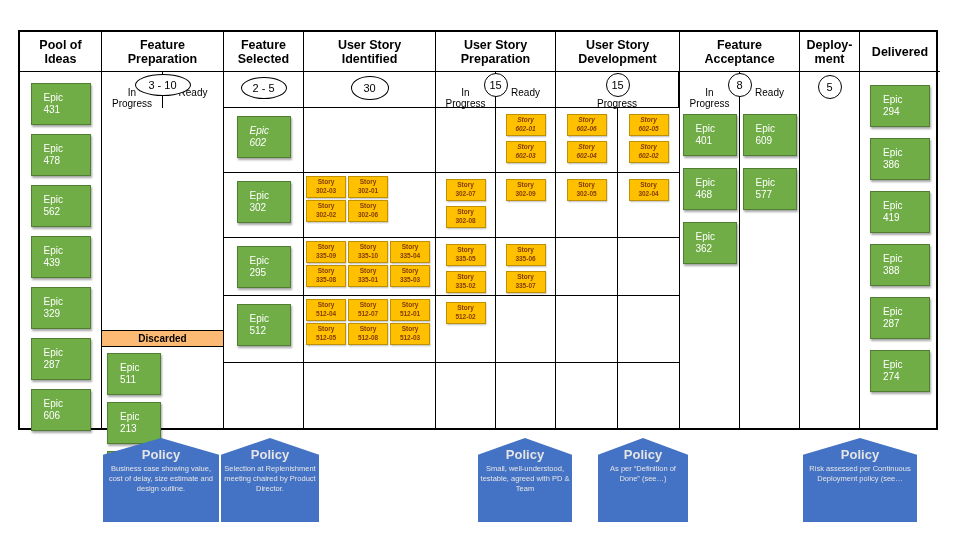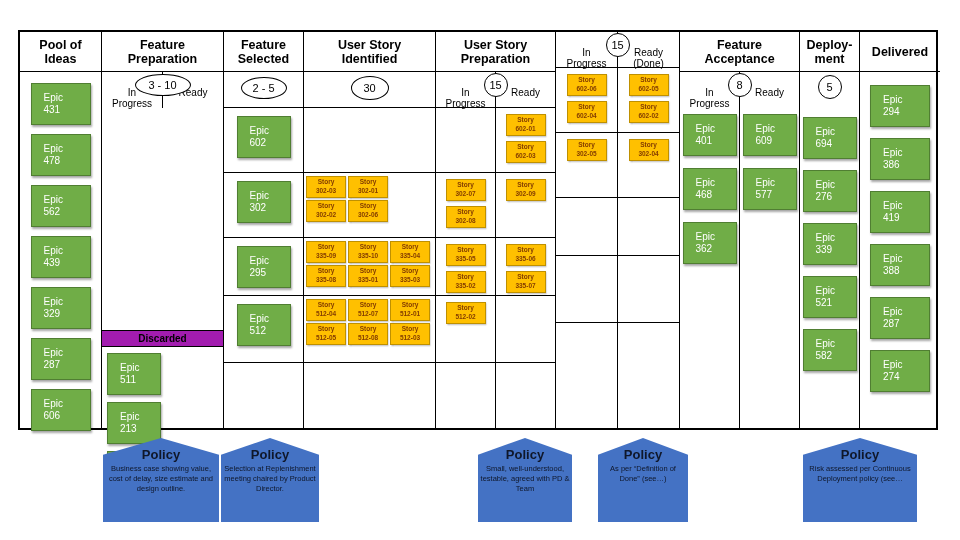--- a/index.html
+++ b/index.html
@@ -29,21 +29,21 @@
   .narrow { max-width: 46px; }
   .wip {
     position: absolute; left: 50%; transform: translateX(-50%);
     background: #fff; border: 1.5px solid #000; z-index: 3;
     display: flex; align-items: center; justify-content: center; font-size: 11px;
   }
   .oval { height: 22px; border-radius: 50%; top: 2px; }
   .circle { width: 24px; height: 24px; border-radius: 50%; top: 1px; }
   .lane { flex: none; display: flex; border-bottom: 1.5px solid #000; }
   .lane:last-child { border-bottom: none; }
-  .h1 { height: 65px; } .h2 { height: 65px; } .h3 { height: 58px; } .h4 { height: 67px; }
+  .h1 { height: 65px; font-style: italic; } .h2 { height: 65px; } .h3 { height: 58px; } .h4 { height: 67px; }
   .h5 { flex: 1; }
   .split { display: flex; flex-direction: row; }
   .grow { flex: 1; min-height: 0; }
   .cardwrap { flex: 1; display: flex; justify-content: center; align-items: flex-start; padding-top: 8px; }
   .storywrap { flex: 1; display: flex; flex-wrap: wrap; gap: 2px; padding: 3px 2px; align-content: flex-start; }
   .grid-2 { padding-right: 46px; }
   .stack { display: flex; flex-direction: column; align-items: center; gap: 5px; padding-top: 6px; }
   .cardstack { display: flex; flex-direction: column; align-items: center; gap: 11px; padding-top: 10px; }
   .gap-lg { gap: 26px; padding-top: 6px; }
   .acc-stack { gap: 12px; padding-top: 6px; }
@@ -61,26 +61,26 @@
   .story {
     width: 40px; height: 22px; flex: none;
     background: var(--story, #FFC000); border: 1px solid var(--story_border, #BF9000);
     color: var(--story_text, #833C00); font-weight: bold; font-size: 6.5px; line-height: 1.35;
     display: flex; align-items: center; justify-content: center; text-align: center;
     padding: 1px 7px; box-shadow: 0.5px 1px 1.5px rgba(0,0,0,.3);
   }
   .discarded { flex: none; height: 98px; border-top: 1.8px solid #000; }
   .disc-label {
     border-bottom: 1.5px solid #000; font-weight: bold; font-size: 10px;
-    text-align: center; padding: 2px 0; background: #a21caf;
+    text-align: center; padding: 2px 0; background: #fdba74;
   }
   .disc-cards { display: flex; flex-wrap: wrap; gap: 7px 8px; padding: 6px 3px 0 5px; }
   .policy {
     position: absolute; top: 438px; height: 84px;
-    background: var(--policy, #4472C4); color: #0f172a; text-align: center;
+    background: var(--policy, #4472C4); color: #e5e5e5; text-align: center;
     clip-path: polygon(50% 0, 100% 20%, 100% 100%, 0 100%, 0 20%);
   }
   .policy-title { font-weight: bold; font-size: 13px; margin-top: 9px; }
   .policy-text { font-size: 7.5px; line-height: 1.3; padding: 2px 2px 0; }
 </style>
 </head>
 <body>
 
 <div class="canvas">
   <div class="board">
@@ -245,29 +245,27 @@
           <div class="half stack"></div>
         </div>
         <div class="lane h5 split">
           <div class="half inhalf stack"></div>
           <div class="half stack"></div>
         </div>
       </div>
     </div>
 
     <div class="col" style="width:124px">
+      <div class="col-head">User Story Development</div>
       <div class="col-body">
         <div class="subhead lined">
           <div class="wip circle">15</div>
           <div class="half inhalf">
               <span class="sublabel narrow">In Progress</span>
             </div>
-          <div class="half">
-              <span class="sublabel narrow">Ready (Done)</span>
-            </div>
         </div>
         <div class="lane h1 split">
           <div class="half inhalf stack">
               <div class="story">Story 602-06</div>
               <div class="story">Story 602-04</div>
             </div>
           <div class="half stack">
               <div class="story">Story 602-05</div>
               <div class="story">Story 602-02</div>
             </div>
@@ -322,28 +320,20 @@
         </div>
       </div>
     </div>
 
     <div class="col" style="width:60px">
       <div class="col-head">Deploy-ment</div>
       <div class="col-body">
         <div class="subhead" style="height:40px">
           <div class="wip circle" style="top:3px">5</div>
         </div>
-        <div class="cardstack deploy-cards grow">
-
-        <div class="epic">Epic 694</div>
-            <div class="epic">Epic 276</div>
-            <div class="epic">Epic 339</div>
-            <div class="epic">Epic 521</div>
-            <div class="epic">Epic 582</div>
-          </div>
       </div>
     </div>
 
     <div class="col" style="width:80px">
       <div class="col-head">Delivered</div>
       <div class="col-body cardstack deliv-body">
 
       <div class="epic">Epic 294</div>
           <div class="epic">Epic 386</div>
           <div class="epic">Epic 419</div>

